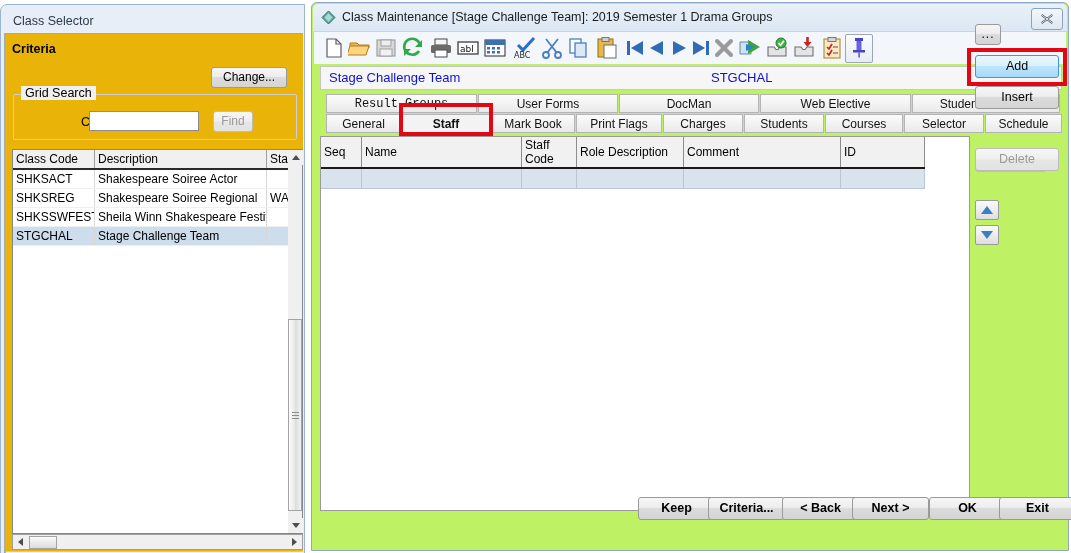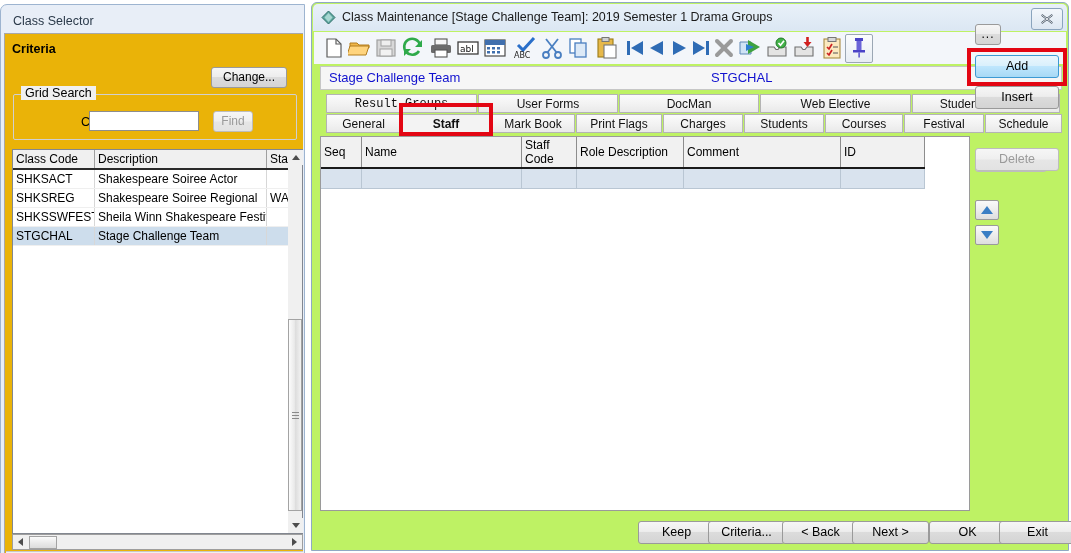--- a/index.html
+++ b/index.html
@@ -199,21 +199,21 @@
   #move-up-button{position:absolute;left:663px;top:197px;width:24px;height:20px;}
   #move-down-button{position:absolute;left:663px;top:222px;width:24px;height:20px;}
   .arrbtn{
     background:linear-gradient(to bottom,#fafafa,#ededed 50%,#dedede);
     border:1px solid #9a9a9a;border-radius:2px;
     display:flex;align-items:center;justify-content:center;box-sizing:border-box;
   }
   .tri-up-blue{width:0;height:0;border-left:6px solid transparent;border-right:6px solid transparent;border-bottom:8px solid #3a7ec4;}
   .tri-dn-blue{width:0;height:0;border-left:6px solid transparent;border-right:6px solid transparent;border-top:8px solid #3a7ec4;}
   
-  .bbtn{position:absolute;top:518px;height:23px;width:77px;line-height:21px;font-size:12.5px;}
+  .bbtn{position:absolute;top:494px;height:23px;width:77px;line-height:21px;font-size:12.5px;font-weight:bold;}
   #staff-tab-highlight{
     position:absolute;left:79px;top:9px;width:94px;height:33px;
     border:4px solid #e30613;box-sizing:border-box;pointer-events:none;
   }
 </style>
 </head>
 <body>
 
 <div id="class-selector">
 
@@ -516,21 +516,21 @@
     <div class="tab row1" style="left:440px;width:151px;">Web Elective</div>
     <div class="tab row1" style="left:592px;width:148px;">Student Electives</div>
 
     <div class="tab row2" style="left:6px;width:75px;">General</div>
     <div class="tab row2 active" style="left:82px;width:88px;">Staff</div>
     <div class="tab row2" style="left:171px;width:84px;">Mark Book</div>
     <div class="tab row2" style="left:256px;width:86px;">Print Flags</div>
     <div class="tab row2" style="left:343px;width:80px;">Charges</div>
     <div class="tab row2" style="left:424px;width:80px;">Students</div>
     <div class="tab row2" style="left:505px;width:78px;">Courses</div>
-    <div class="tab row2" style="left:584px;width:80px;">Festival</div>
+    <div class="tab row2" style="left:584px;width:80px;">Selector</div>
     <div class="tab row2" style="left:665px;width:77px;">Schedule</div>
 
     <div id="staff-tab-highlight"></div>
   </div>
 
   <div id="cm-gridpanel">
     <div id="cm-grid">
       <table>
         <thead>
           <tr>

